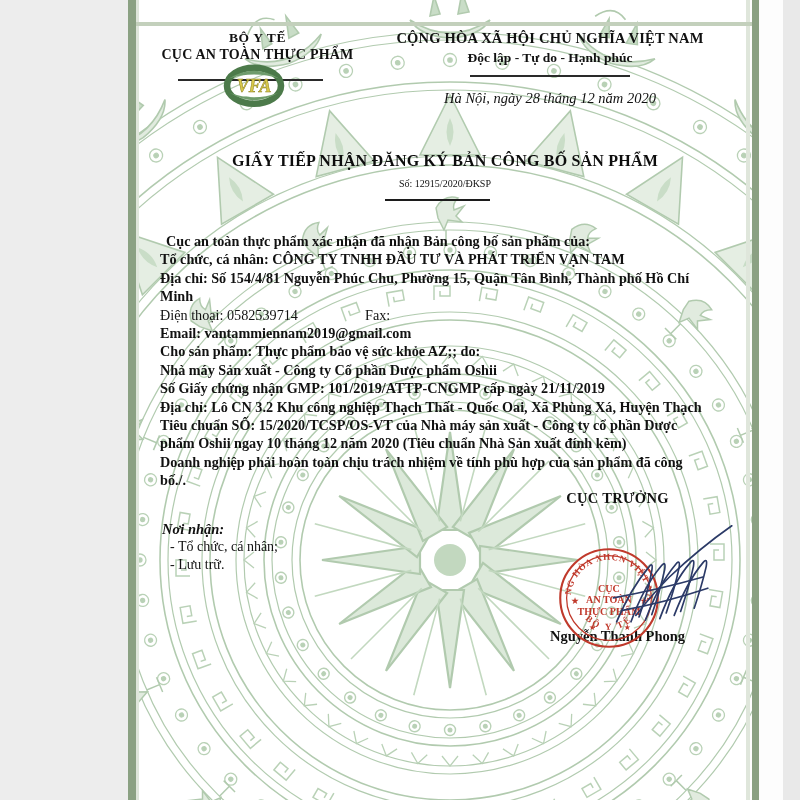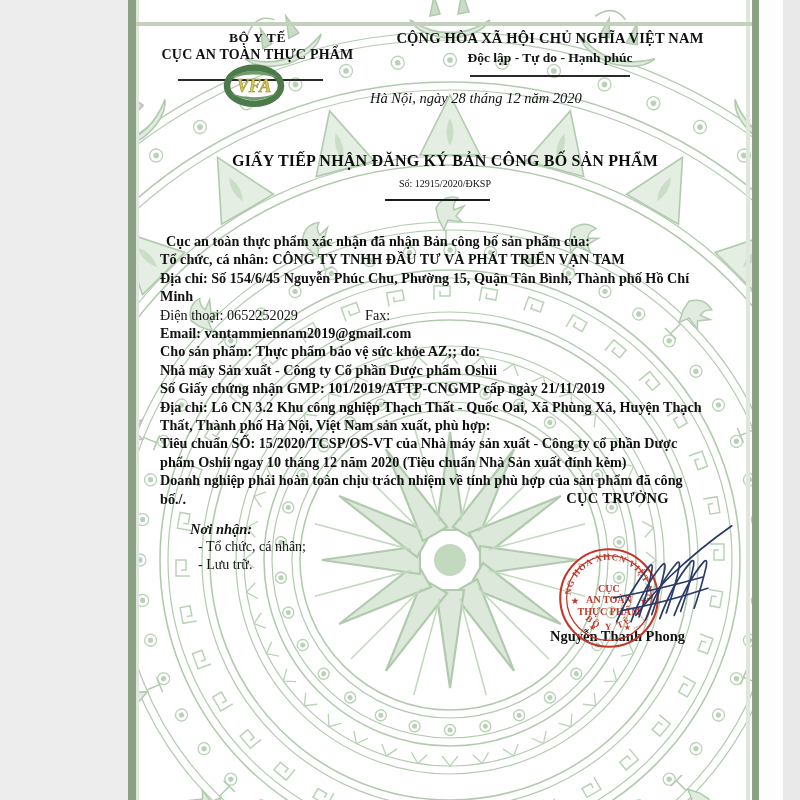--- a/index.html
+++ b/index.html
@@ -190,20 +190,21 @@
     top: 75px;
     width: 160px;
     height: 1.6px;
     background: #2a2a2a;
   }
   .datestamp {
     position: absolute;
     left: 370px;
     top: 90px;
     width: 360px;
+    text-align: center;
     font-size: 14.5px;
     font-style: italic;
     color: #111;
     white-space: nowrap;
   }
 
   
   .title {
     position: absolute;
     left: 140px;
@@ -256,21 +257,20 @@
   .fax-row .ph { width: 205px; }
 
   
   .noinhan {
     position: absolute;
     left: 162px;
     top: 520px;
     color: #111;
     font-size: 14px;
     line-height: 18px;
-    padding-left: 28px;
   }
   .noinhan .ttl {
     font-weight: bold;
     font-style: italic;
     font-size: 14.5px;
   }
   .noinhan .it { padding-left: 8px; }
 
   .sigblock {
     position: absolute;
@@ -790,32 +790,31 @@
     <div class="hdr-rule-right"></div>
     <div class="datestamp">Hà Nội, ngày 28 tháng 12 năm 2020</div>
 
     <div class="title">GIẤY TIẾP NHẬN ĐĂNG KÝ BẢN CÔNG BỐ SẢN PHẨM</div>
     <div class="subtitle">Số: 12915/2020/ĐKSP</div>
     <div class="title-rule"></div>
 
     <div class="body-block">
       <p class="p-intro">Cục an toàn thực phẩm xác nhận đã nhận Bản công bố sản phẩm của:</p>
       <p>Tổ chức, cá nhân: CÔNG TY TNHH ĐẦU TƯ VÀ PHÁT TRIỂN VẠN TAM</p>
-      <p>Địa chỉ: Số 154/6/45 Nguyễn Phúc Chu, Phường 15, Quận Tân Bình, Thành phố Hồ Chí</p>
+      <p>Địa chỉ: Số 154/4/81 Nguyễn Phúc Chu, Phường 15, Quận Tân Bình, Thành phố Hồ Chí</p>
       <p>Minh</p>
       <div class="fax-row">
-        <span class="ph">Điện thoại: 0652252029</span>
+        <span class="ph">Điện thoại: 0582539714</span>
         <span>Fax:</span>
       </div>
       <p>Email: vantammiennam2019@gmail.com</p>
       <p>Cho sản phẩm: Thực phẩm bảo vệ sức khỏe AZ;; do:</p>
       <p>Nhà máy Sản xuất - Công ty Cổ phần Dược phẩm Oshii</p>
       <p>Số Giấy chứng nhận GMP: 101/2019/ATTP-CNGMP cấp ngày 21/11/2019</p>
       <p>Địa chỉ: Lô CN 3.2 Khu công nghiệp Thạch Thất - Quốc Oai, Xã Phùng Xá, Huyện Thạch</p>
-      <p>Thất, Thành phố Hà Nội, Việt Nam sản xuất, phù hợp:</p>
       <p>Tiêu chuẩn SỐ: 15/2020/TCSP/OS-VT của Nhà máy sản xuất - Công ty cổ phần Dược</p>
       <p>phẩm Oshii ngay 10 tháng 12 năm 2020 (Tiêu chuẩn Nhà Sản xuất đính kèm)</p>
       <p>Doanh nghiệp phải hoàn toàn chịu trách nhiệm về tính phù hợp của sản phẩm đã công bố./.</p>
     </div>
 
     <div class="noinhan">
       <div class="ttl">Nơi nhận:</div>
       <div class="it">- Tổ chức, cá nhân;</div>
       <div class="it">- Lưu trữ.</div>
     </div>

